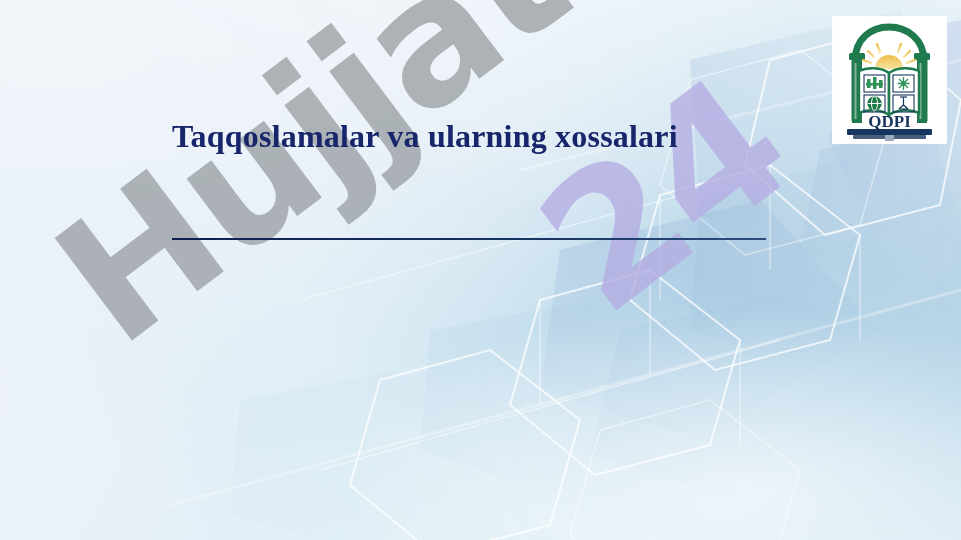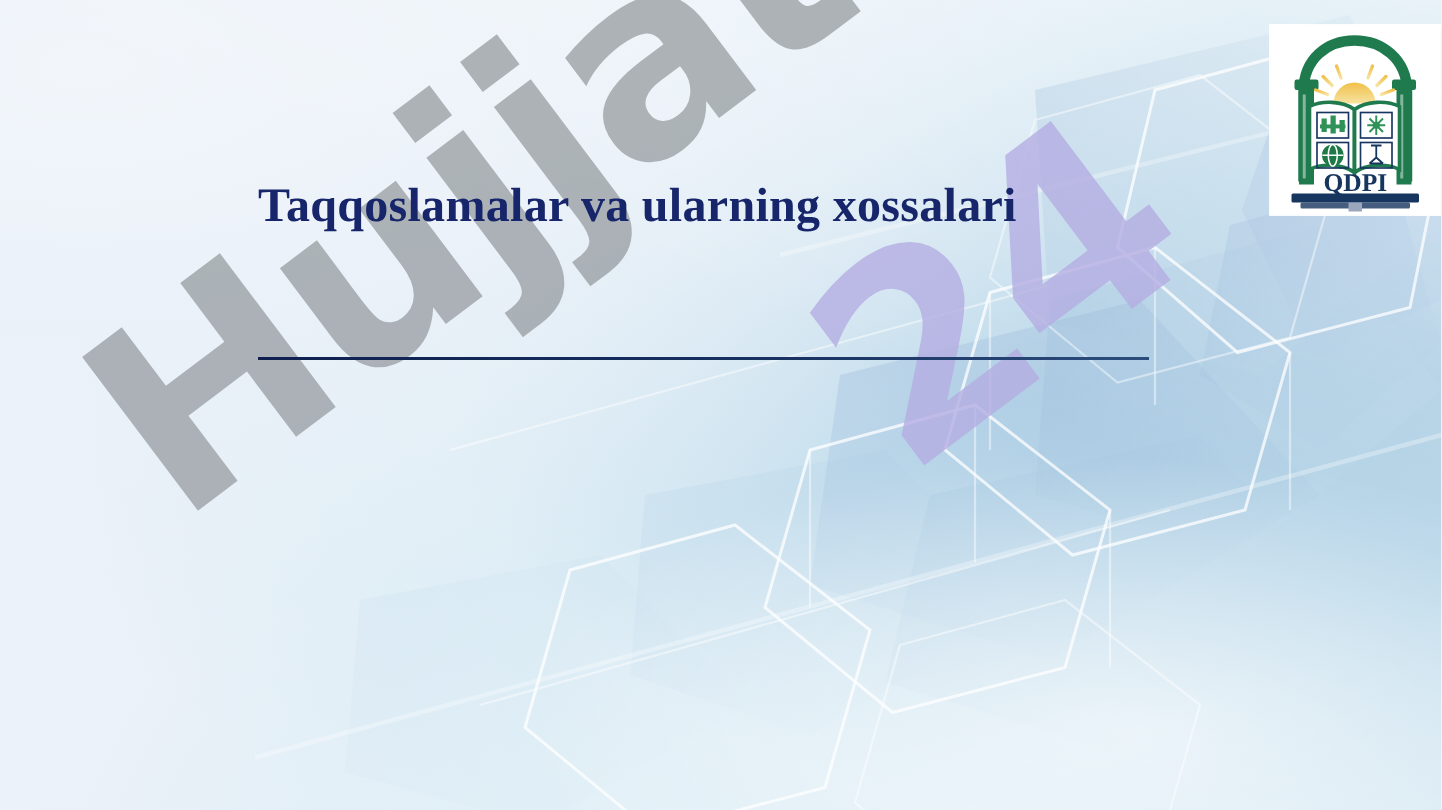--- a/index.html
+++ b/index.html
@@ -107,21 +107,20 @@
 
   
   .logo-card {
     position: absolute;
     left: 833px;
     top: 17px;
     width: 113px;
     height: 126px;
     background: #ffffff;
     box-shadow: 0 0 0 1px rgba(255,255,255,0.9);
-    margin-left: 14px;
   }
   .logo-card svg { display: block; }
 </style>
 </head>
 <body>
 
 <div id="slide">
 
   <div class="bg-base"></div>
 

